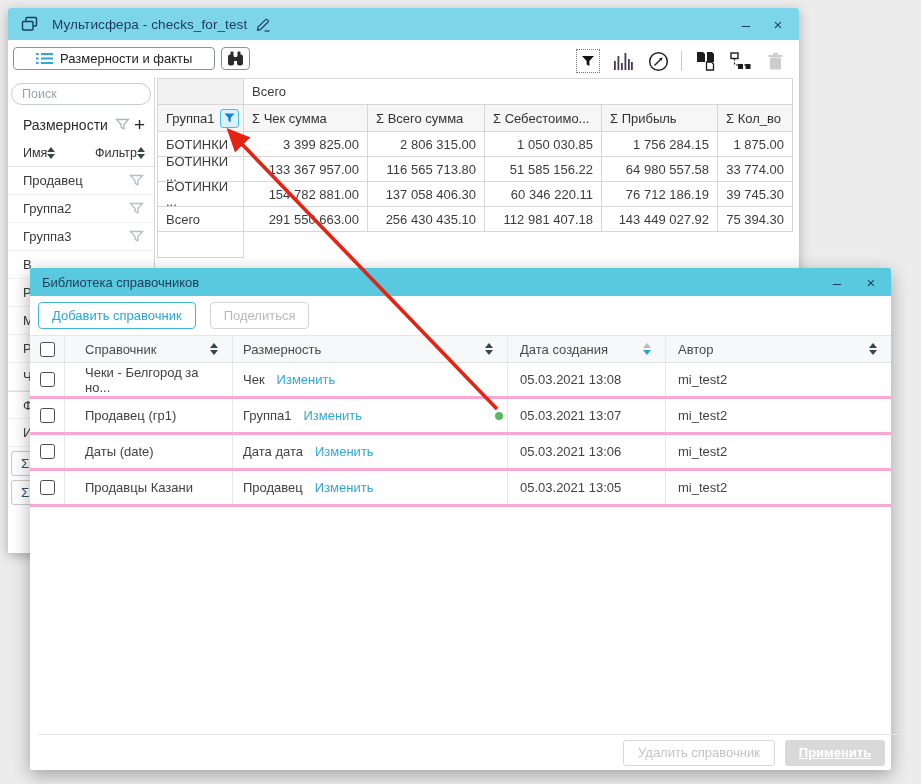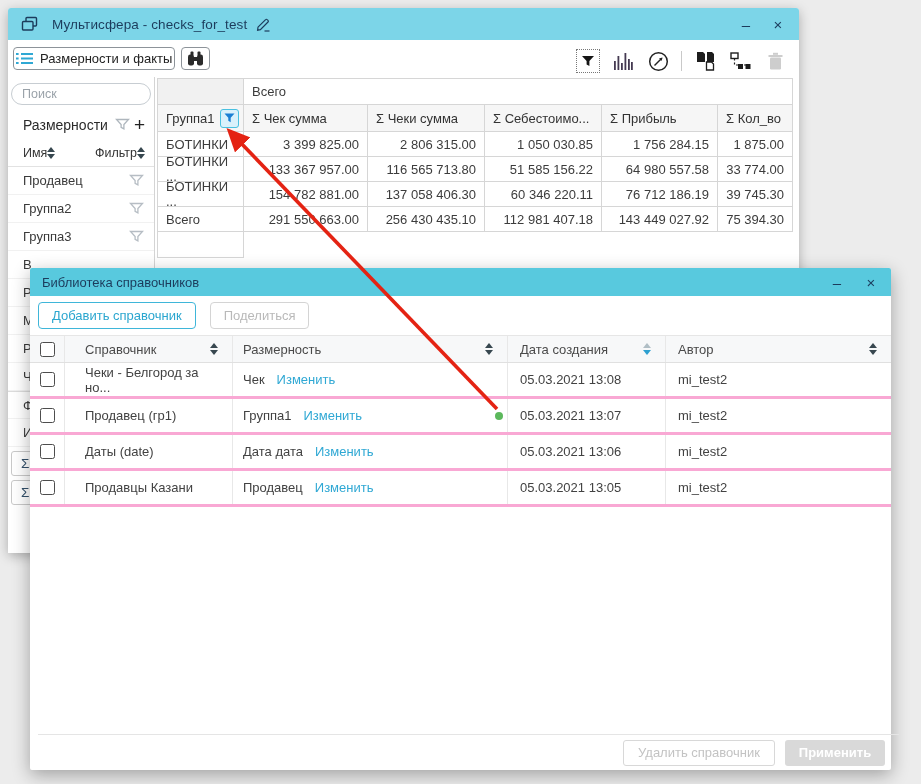--- a/index.html
+++ b/index.html
@@ -17,21 +17,21 @@
          background:#fff; border-radius:3px; box-shadow:0 3px 12px rgba(0,0,0,.28); z-index:1; }
   .win-tb { height:32px; background:#7cd5e8; border-radius:3px 3px 0 0;
             display:flex; align-items:center; padding:0 13px; color:#1c3c5c; }
   .win-title { font-size:13.5px; margin-left:14px; letter-spacing:.1px; }
   .tb-pencil { margin-left:8px; }
   .tb-ctrls { margin-left:auto; display:flex; align-items:center; gap:16px; }
   .ctrl { font-size:15px; line-height:1; color:#1c3c5c; cursor:default; width:16px; text-align:center; }
 
   .toolbar { height:37px; display:flex; align-items:center; padding:0 12px 0 5px; position:relative; }
   .tbtn { height:23px; border:1px solid #8d9399; border-radius:4px; background:#fff;
-          display:flex; align-items:center; gap:7px; padding:0 2px; font-size:13px; color:#222; }
+          display:flex; align-items:center; gap:7px; padding:0 22px; font-size:13px; color:#222; }
   .tbtn + .tbtn { margin-left:6px; padding:0 5px; }
   .tool-icons { position:absolute; right:12px; top:9px; display:flex; align-items:center; gap:11px; }
   .ticon { width:24px; height:24px; display:flex; align-items:center; justify-content:center; }
   .ticon.dotted { border:1px dotted #777; }
   .tool-sep { width:1px; height:20px; background:#c9c9c9; }
 
   .content { display:flex; height:476px; }
 
   
   .lpanel { width:147px; border-right:1px solid #d4d4d4; background:#fff; overflow:hidden; }
@@ -111,21 +111,21 @@
   .checkbox { width:15px; height:15px; border:1.6px solid #4d4d4d; border-radius:2.5px; background:#fff; }
   .dimcell .link { margin-left:12px; color:#2fa8d4; }
   .dot { position:absolute; left:465px; top:13px; width:8px; height:8px; border-radius:50%;
          background:#5cb85c; }
   .dlg-footer { position:absolute; left:8px; bottom:0; width:100%; height:36px;
                 border-top:1px solid #e5e5e5; display:flex; align-items:center;
                 justify-content:flex-end; gap:10px; padding:0 14px; }
   .btn-del { width:152px; height:26px; border:1px solid #d8d8d8; border-radius:3px; background:#fff;
              color:#c3c3c3; font-size:13px; display:flex; align-items:center; justify-content:center; }
   .btn-apply { width:100px; height:26px; border:none; border-radius:3px; background:#d9d9d9;
-               color:#fff; font-size:13px; font-weight:bold; display:flex; align-items:center; justify-content:center; }
+               color:#fff; font-size:13px; font-weight:bold; display:flex; align-items:center; justify-content:center;text-decoration:underline; }
 
   
   .arrow-overlay { position:absolute; left:0; top:0; z-index:50; pointer-events:none; }
 </style>
 </head>
 <body>
 
 <div class="win">
   <div class="win-tb">
     <span>
@@ -323,21 +323,21 @@
         <div class="prow h27 phead">
           <div class="pc c0 rowdim">
             <span>Группа1</span>
             <span class="fbadge">
               <svg width="11" height="10" viewBox="0 0 11 10">
                   <path d="M.5.5 h10 l-3.8 4.2 v4.5 l-2.4-1.4 V4.7 Z" fill="#1a7fd4"></path>
                 </svg>
             </span>
           </div>
           <div class="pc c1">Σ Чек сумма</div>
-          <div class="pc c2">Σ Чеки сумма</div>
+          <div class="pc c2">Σ Всего сумма</div>
           <div class="pc c3">Σ Себестоимо...</div>
           <div class="pc c4">Σ Прибыль</div>
           <div class="pc c5">Σ Кол_во</div>
         </div>
         <div class="prow h25">
           <div class="pc c0">БОТИНКИ</div>
           <div class="pc c1 num">3 399 825.00</div>
           <div class="pc c2 num">2 806 315.00</div>
           <div class="pc c3 num">1 050 030.85</div>
           <div class="pc c4 num">1 756 284.15</div>

